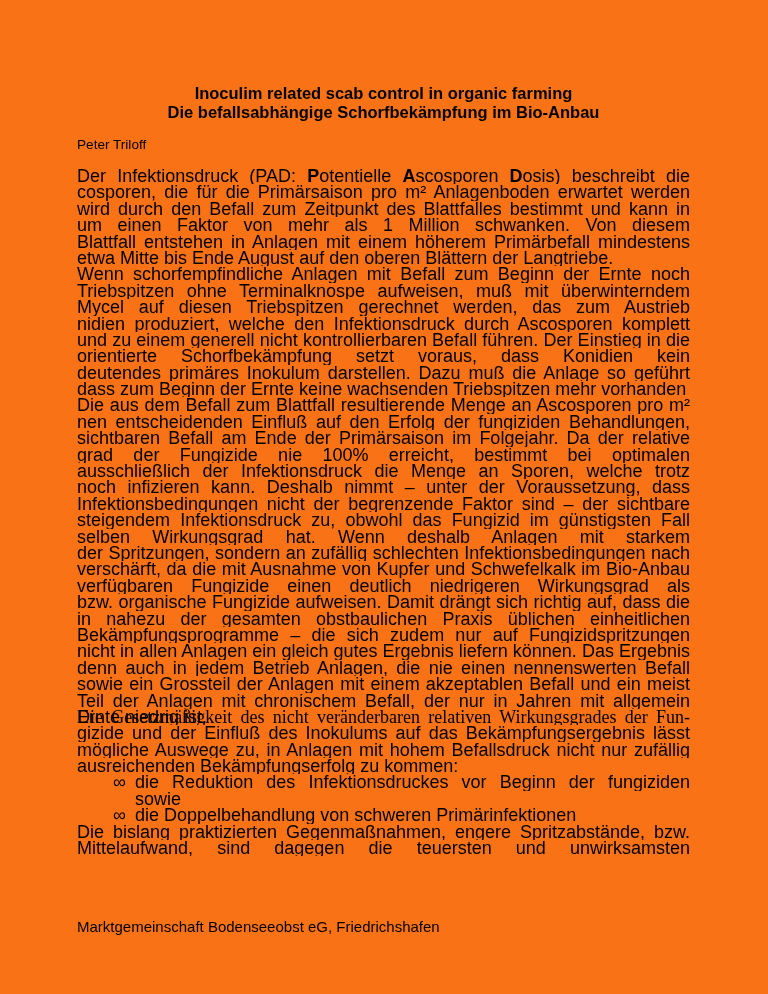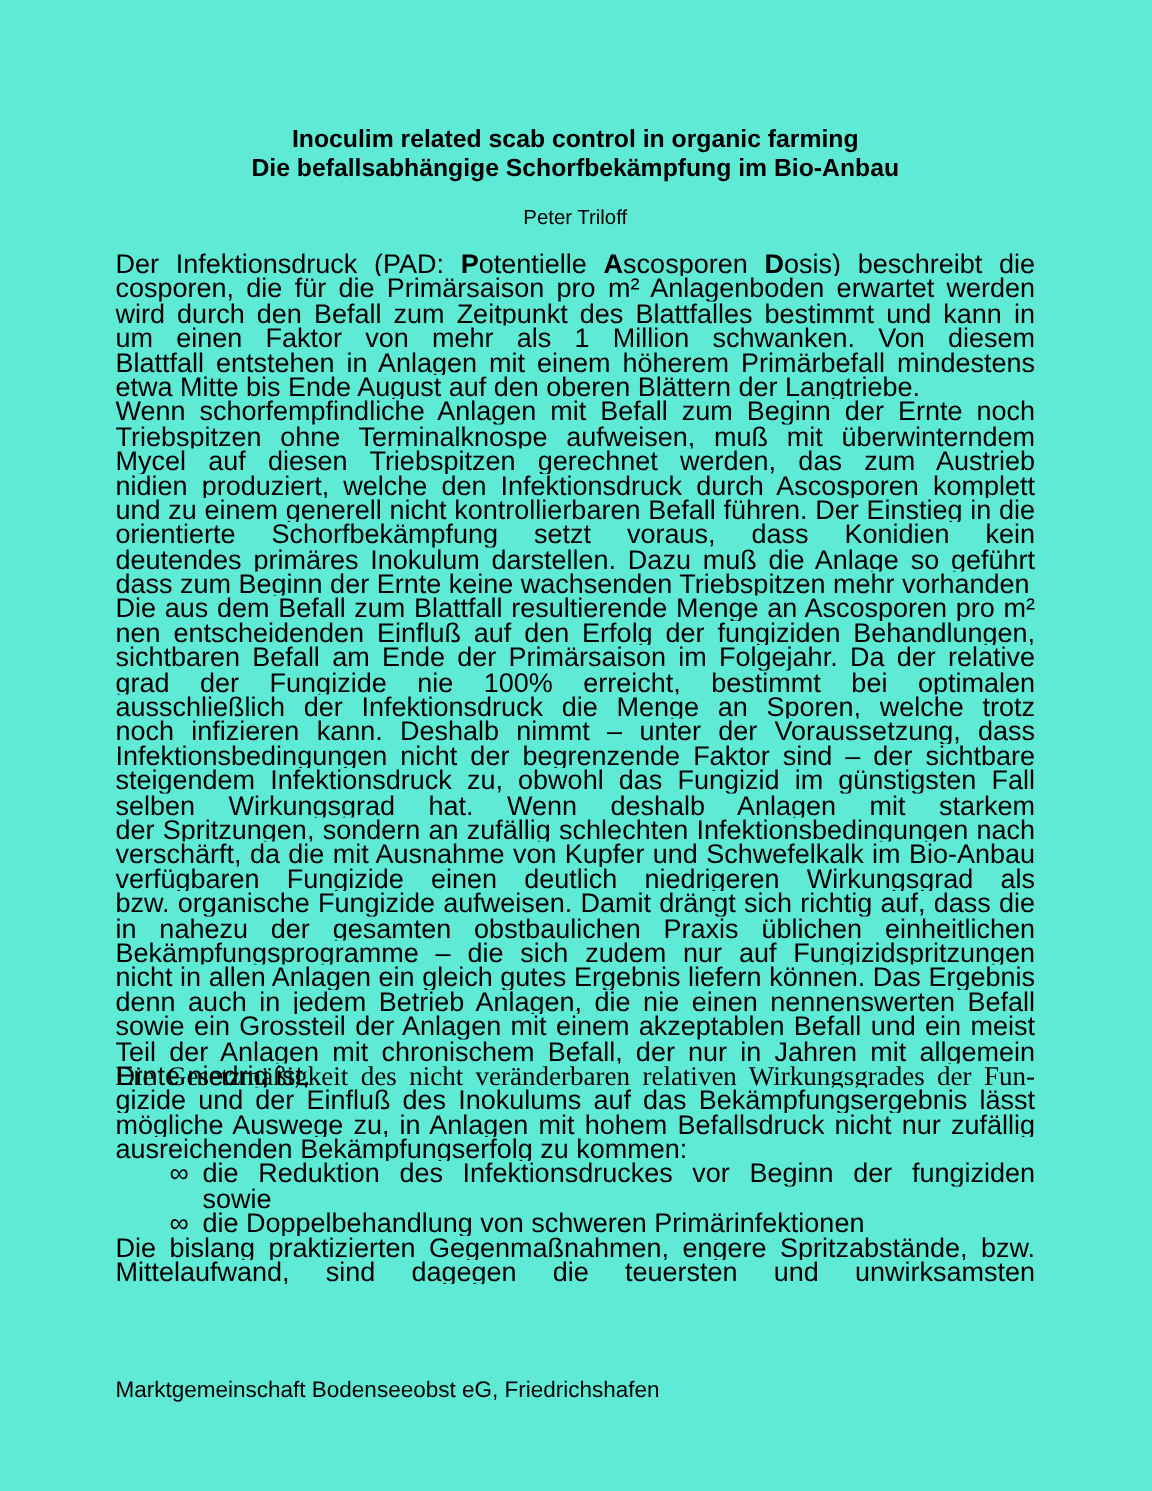--- a/index.html
+++ b/index.html
@@ -1,27 +1,27 @@
 <!DOCTYPE html>
 <html><head>
 <meta charset="utf-8">
 <style>
   html,body{margin:0;padding:0;background:#e9e9e9;}
   .page{
     position:relative;
     width:768px;height:994px;
-    background:#5eead4;
+    background:#f97316;
     font-family:"Liberation Sans","DejaVu Sans",sans-serif;
     color:#000000;
     margin:0 auto;
     overflow:hidden;
   }
   .header{position:absolute;left:77px;top:84px;width:613px;text-align:center;}
   .title-line{font-weight:bold;font-size:16.5px;line-height:19px;}
-  .author{position:absolute;left:77px;top:136px;width:613px;text-align:center;font-size:13.6px;line-height:17px;}
+  .author{position:absolute;left:77px;top:136px;width:613px;text-align:left;font-size:13.6px;line-height:17px;}
   .doc-body{position:absolute;left:77px;top:168px;width:613px;font-size:18px;}
   .line{height:16.4px;line-height:16.4px;overflow:hidden;text-align:left;}
   .just{text-align:justify;text-align-last:justify;}
   .b{font-weight:bold;}
   .overlap{position:relative;}
   .overlap .under{position:absolute;left:0;top:0;white-space:nowrap;}
   .overlap .over{position:absolute;left:0;top:0;width:100%;display:block;text-align:justify;text-align-last:justify;font-family:Liberation Serif, serif;}
   .bullet-row{position:relative;padding-left:58px;}
   .bullet-glyph{position:absolute;left:36px;top:0;}
   .bullet-cont{padding-left:58px;}

